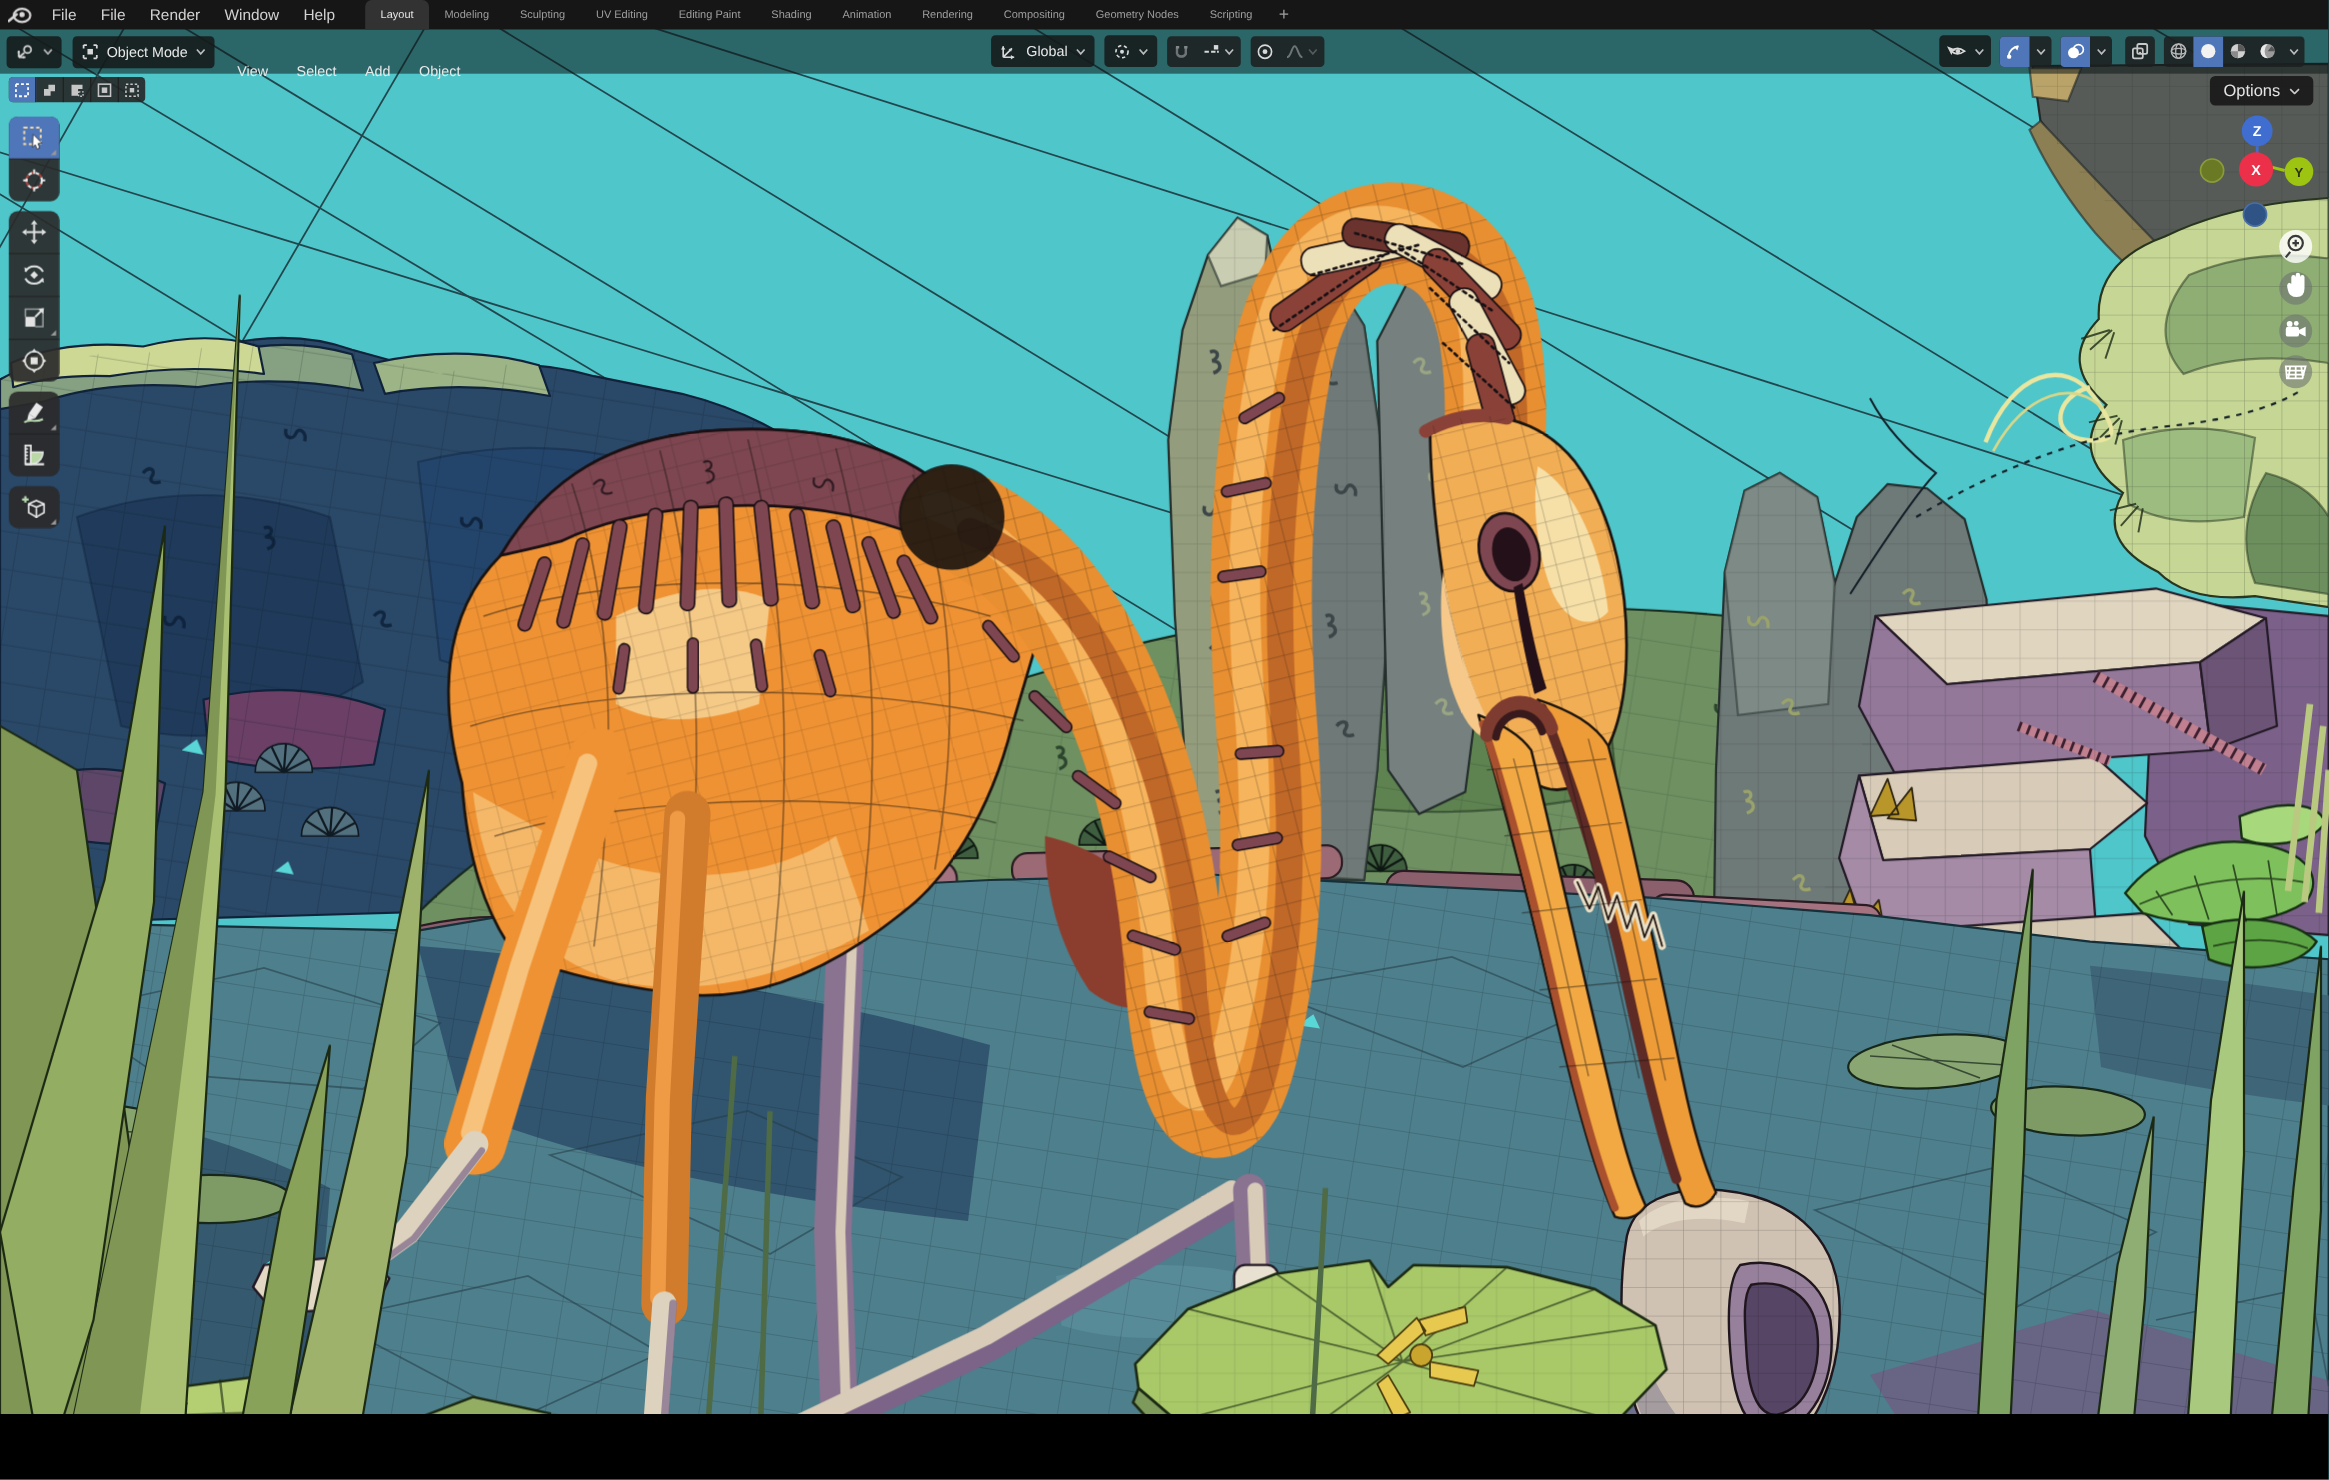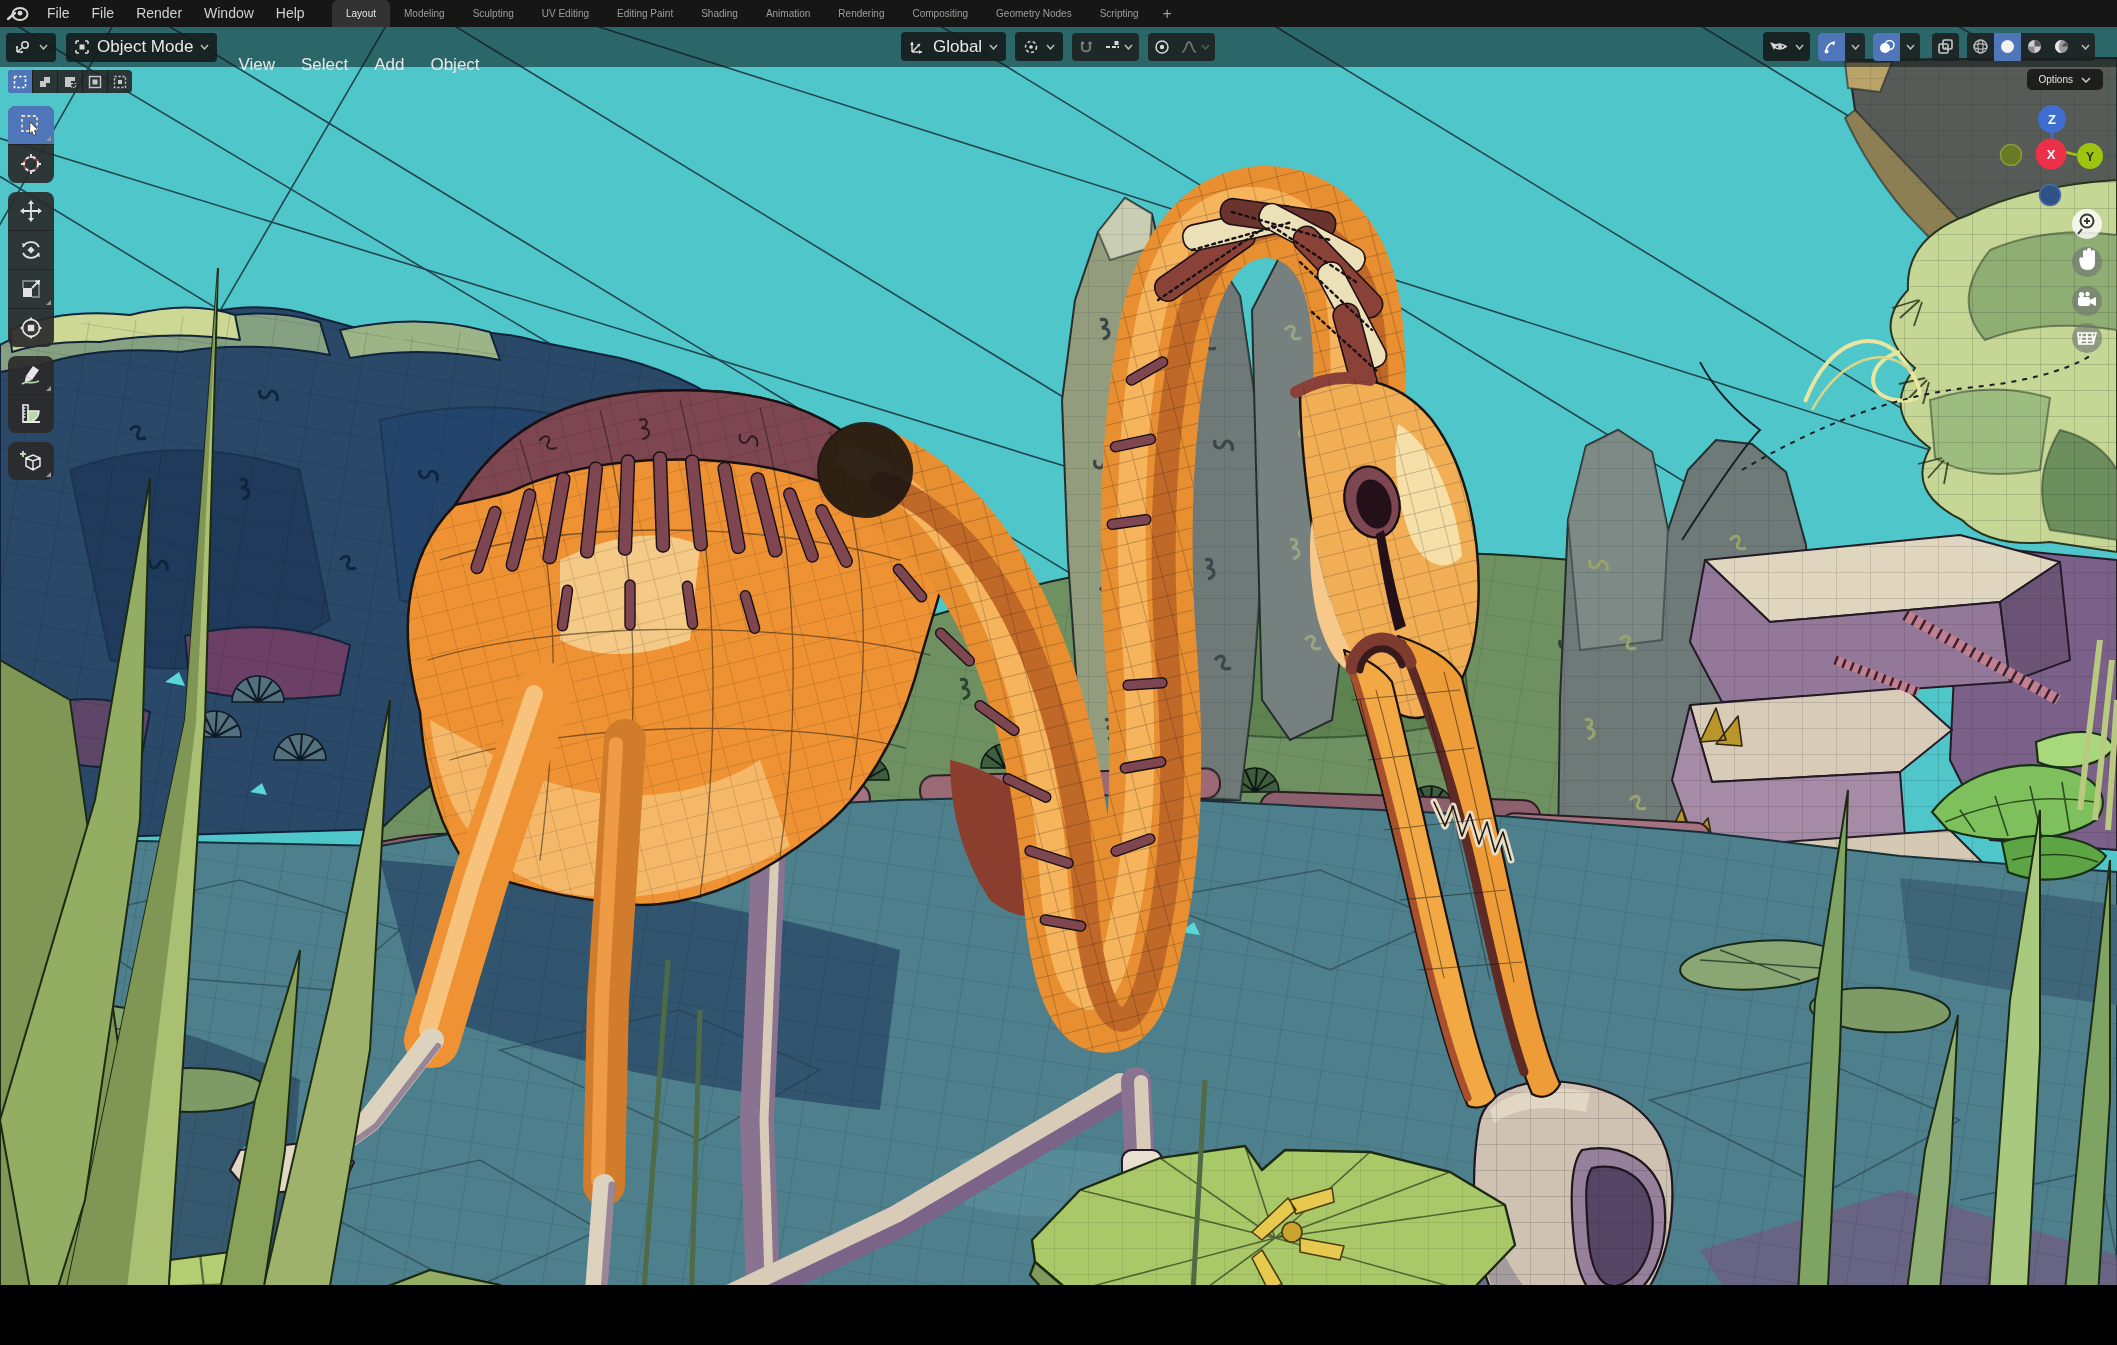--- a/index.html
+++ b/index.html
@@ -10,21 +10,21 @@
   .topbar{position:absolute;left:0;top:0;width:100%;height:27px;background:#161616;display:flex;
           align-items:center;z-index:20;color:#d2d2d2;font-size:14px;}
   .logo{width:36px;display:flex;justify-content:center;align-items:center;}
   .menu{padding:0 11px;line-height:27px;}
   .tabs{position:absolute;left:332px;top:0;height:27px;display:flex;align-items:flex-end;}
   .tab{padding:0 14px;line-height:27px;color:#9e9e9e;font-size:10px;border-radius:6px 6px 0 0;white-space:nowrap;}
   .tab.active{background:#323232;color:#e6e6e6;}
   .tab-add{padding:0 10px;line-height:27px;color:#9e9e9e;font-size:16px;}
   
   .vheader{position:absolute;left:0;top:27px;width:100%;height:40px;background:rgba(14,24,24,.55);
-           display:flex;align-items:center;z-index:15;color:#e8e8e8;font-size:17px;}
+           display:flex;align-items:center;z-index:15;color:#e8e8e8;font-size:13px;}
   .btn{background:rgba(22,26,26,.88);border-radius:4px;display:flex;align-items:center;height:29px;
        padding:0 8px;gap:7px;margin-left:6px;}
   .hmenu{padding:0 13px;line-height:40px;margin-top:36px;}
   .hdr-center{position:absolute;left:897px;top:5px;display:flex;gap:9px;align-items:center;}
   .hdr-right{position:absolute;right:22px;top:5px;display:flex;gap:8px;align-items:center;}
   .iconbtn{width:27px;height:28px;border-radius:4px;background:rgba(28,32,32,.88);display:flex;
            align-items:center;justify-content:center;}
   .iconbtn.on{background:#4f76b8;}
   .dim{opacity:.45;}
   .pill{display:flex;background:rgba(28,32,32,.88);border-radius:4px;overflow:hidden;align-items:stretch;}
@@ -40,21 +40,21 @@
   .toolbar{position:absolute;left:8px;top:106px;display:flex;flex-direction:column;gap:9px;z-index:14;}
   .tgroup{display:flex;flex-direction:column;background:rgba(42,42,42,.92);border-radius:8px;overflow:hidden;}
   .tool{width:46px;height:38px;display:flex;align-items:center;justify-content:center;position:relative;
         border-bottom:1px solid #242424;}
   .tool:last-child{border-bottom:none;}
   .tool.on{background:#4f76b8;}
   .tool .corner{position:absolute;right:3px;bottom:3px;width:0;height:0;border-left:5px solid transparent;
         border-bottom:5px solid #999;}
   
   .options{position:absolute;top:69px;right:14px;z-index:14;background:rgba(22,22,22,.88);color:#e4e4e4;
-           font-size:10px;border-radius:5px;padding:5px 12px;display:flex;gap:8px;align-items:center;}
+           font-size:15px;border-radius:5px;padding:5px 12px;display:flex;gap:8px;align-items:center;}
   .navgizmo{position:absolute;left:1985px;top:88px;z-index:13;}
   svg text{user-select:none;}
 </style>
 </head>
 <body>
 
 <div class="stage">
 
 <svg id="scene" width="2117" height="1345" viewBox="0 0 2117 1345">
   <defs>

